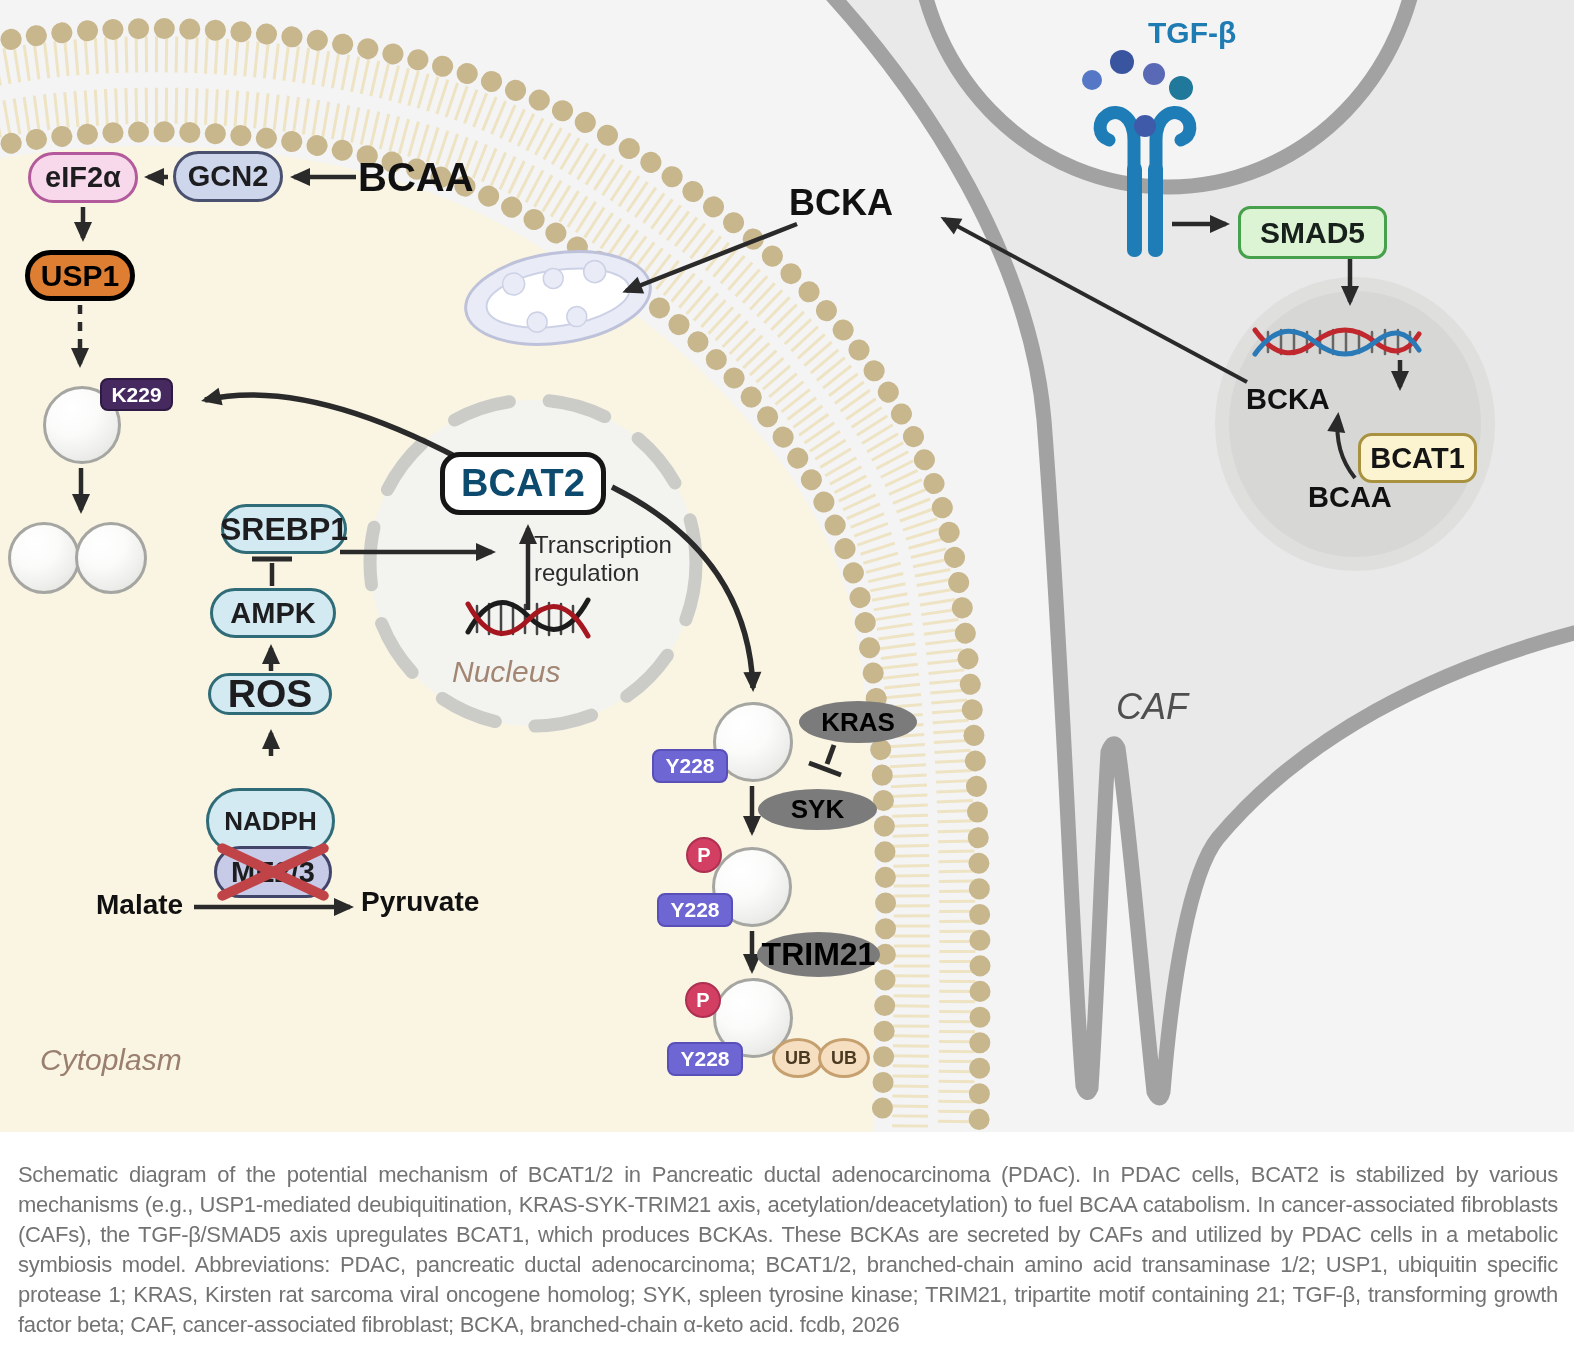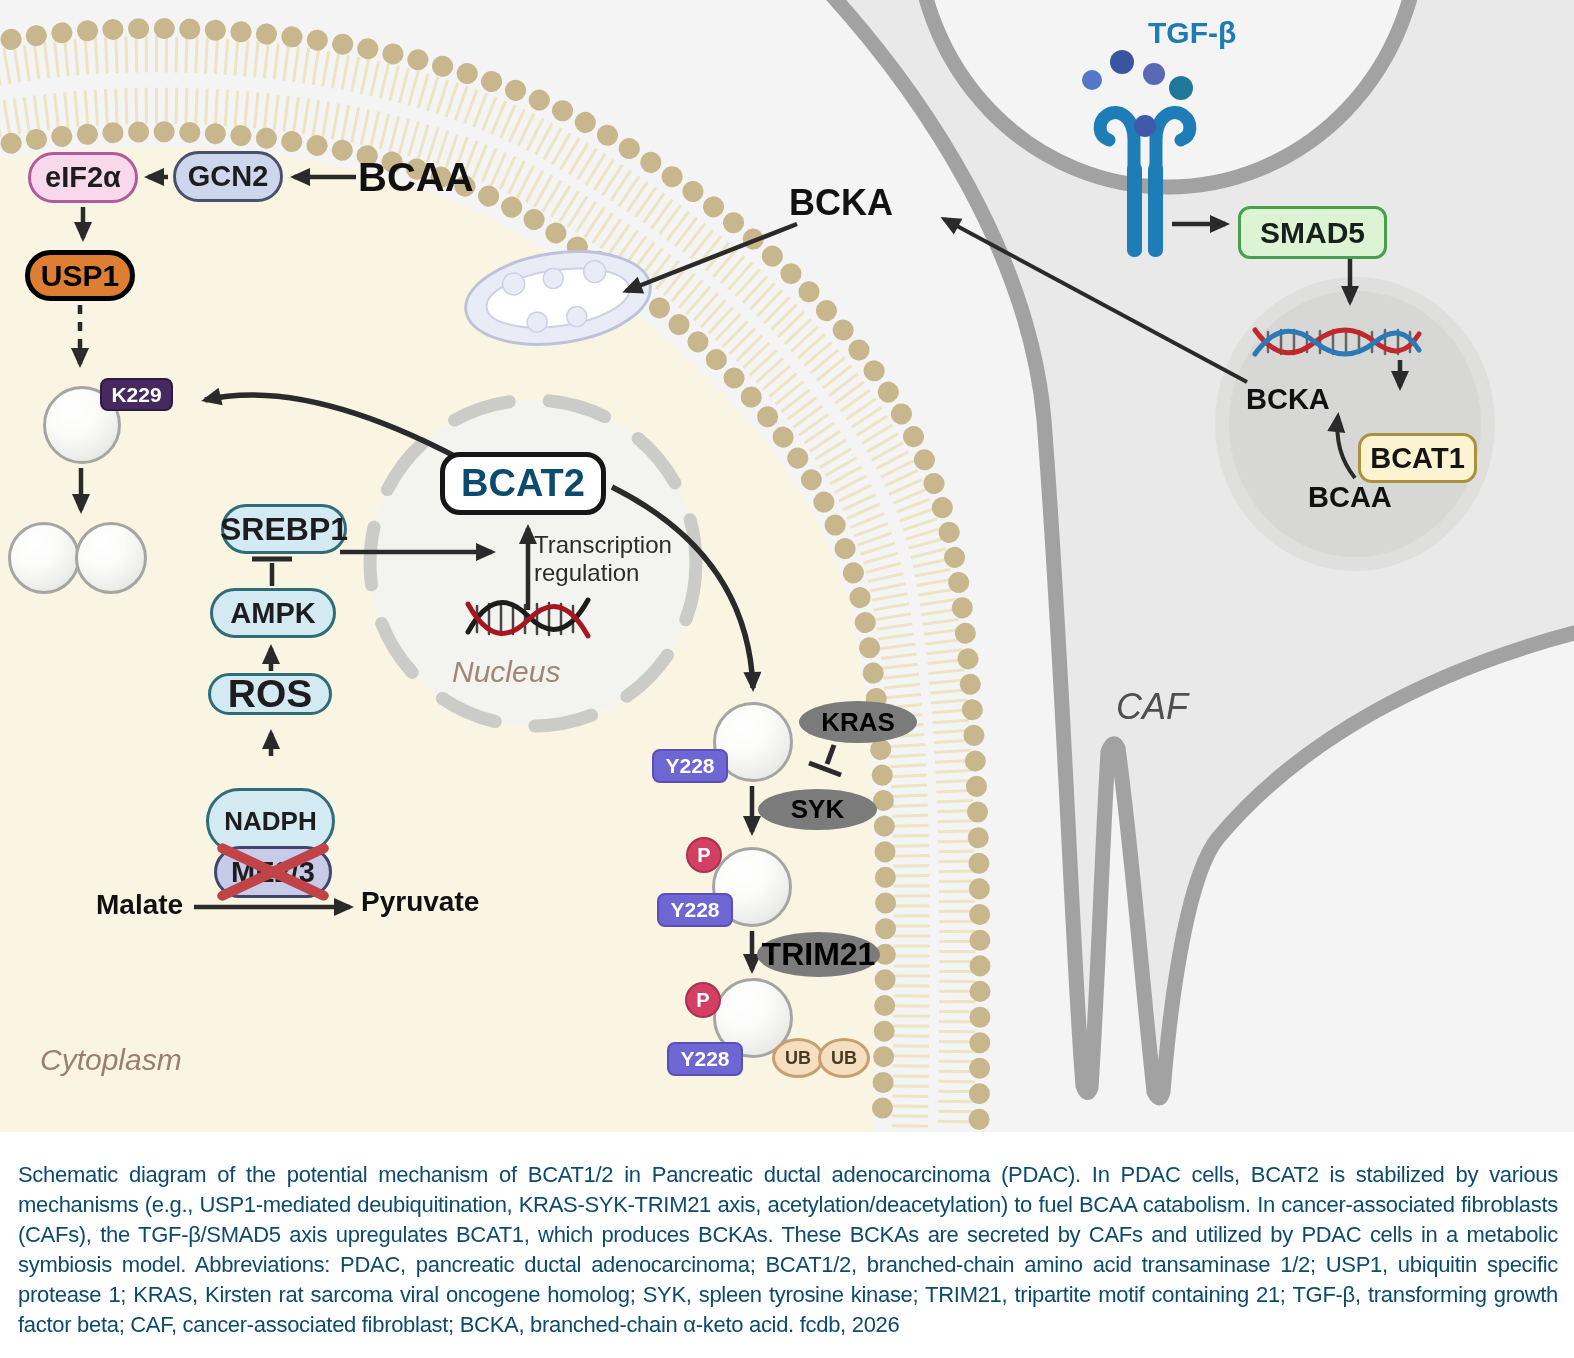--- a/index.html
+++ b/index.html
@@ -24,21 +24,21 @@
   .smad5  { background:#dcf3d4; border:3px solid #47a04b; border-radius:12px; font-weight:600; color:#17201a; }
   .bcat1  { background:#fcf4d1; border:3px solid #a8913f; border-radius:14px; font-weight:700; color:#151515;margin-top:36px; }
   .sphere { position:absolute; border-radius:50%;
             background:radial-gradient(circle at 35% 28%, #ffffff 0%, #fbfbfa 38%, #eeeeec 68%, #dcdcd8 100%);
             border:3px solid #a5a5a2; box-sizing:border-box; }
   .lbl { position:absolute; color:#111; }
   .bold { font-weight:700; }
   .it { font-style:italic; }
   .xwrap { position:absolute; pointer-events:none; }
   .xline { position:absolute; left:50%; top:50%; width:122px; height:10px; background:#bf4347; border-radius:6px; }
-  .caption { position:absolute; left:18px; top:1160px; width:1540px; color:#0c4a6e;
+  .caption { position:absolute; left:18px; top:1160px; width:1540px; color:#737373;
              font-size:22px; line-height:30px; text-align:justify; letter-spacing:-0.3px; }
 </style>
 </head>
 <body>
 
 <div class="stage">
 
   <svg class="layer" width="1574" height="1358" viewBox="0 0 1574 1358">
     <defs>
       <marker id="arw" markerUnits="userSpaceOnUse" markerWidth="26" markerHeight="26" refX="19" refY="13" orient="auto">

